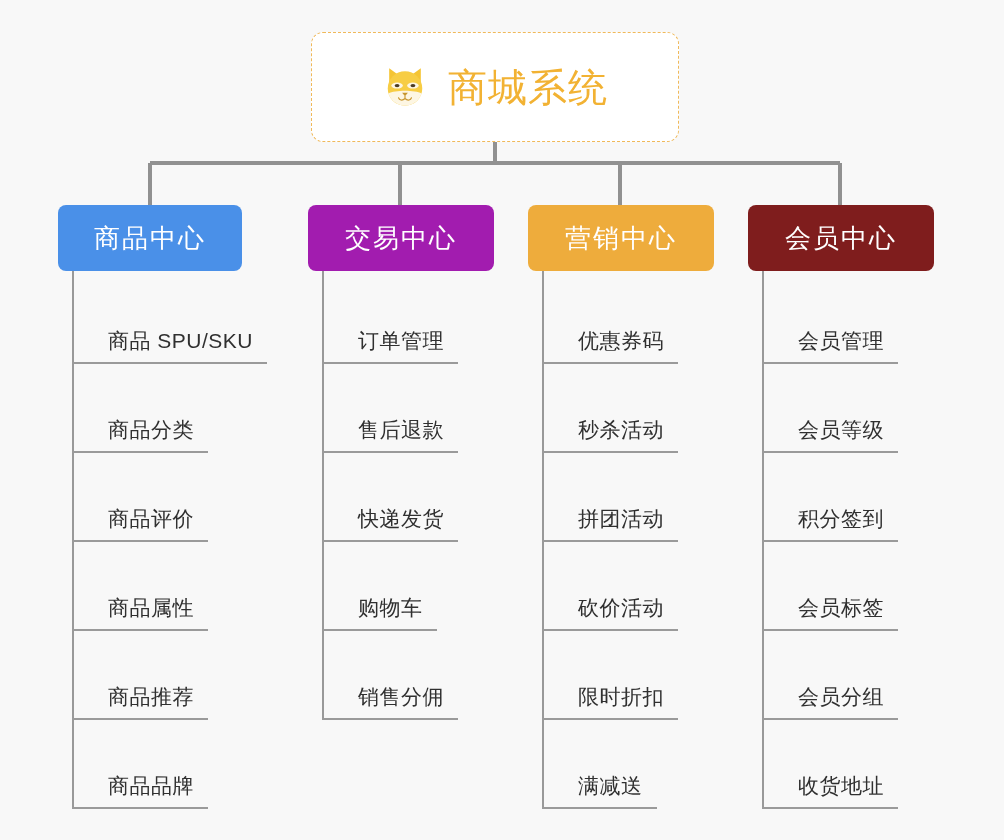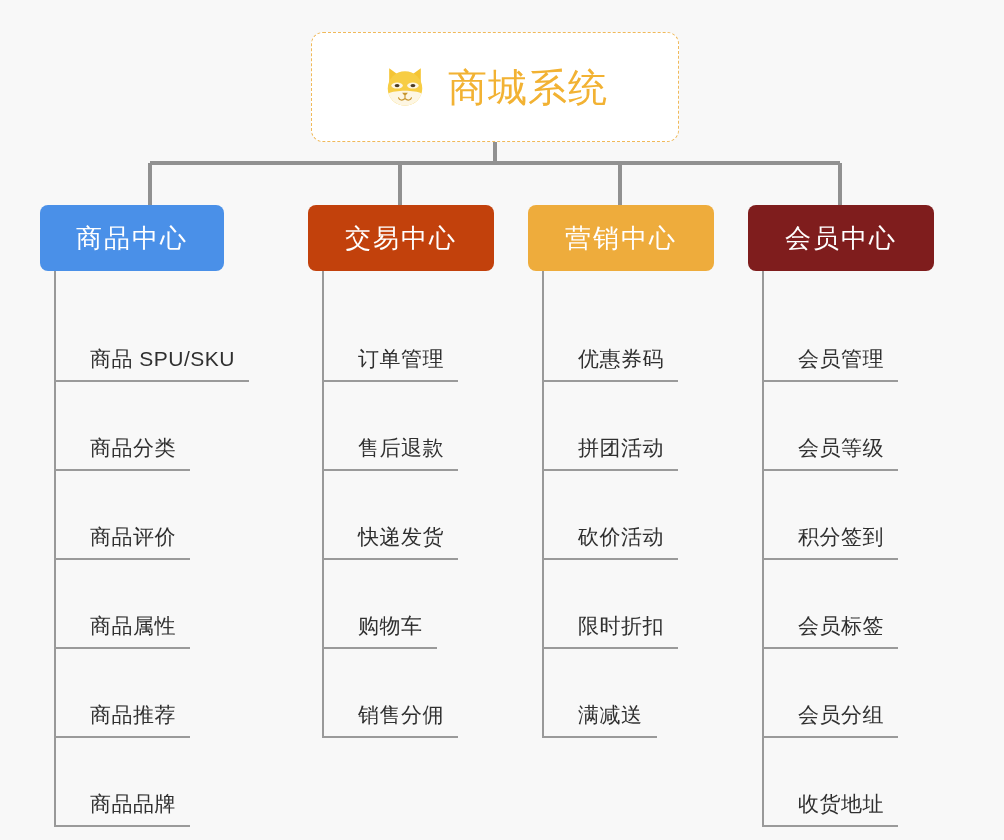--- a/index.html
+++ b/index.html
@@ -67,46 +67,46 @@
     left: 0;
     top: 205px;
     width: 1004px;
     height: 635px;
   }
   .branch {
     position: absolute;
     top: 0;
     width: 220px;
   }
-  .branch-0 { left: 40px; text-align: center;  }
+  .branch-0 { left: 58px; text-align: center;  }
   .branch-1 { left: 308px; }
   .branch-2 { left: 528px; }
   .branch-3 { left: 748px; }
 
   .branch-head {
     height: 66px;
     border-radius: 8px;
     display: flex;
     align-items: center;
     justify-content: center;
     color: #ffffff;
     font-size: 26px;
     letter-spacing: 2px;
     box-sizing: border-box;
   }
   .branch-0 .branch-head { width: 184px; background: #4a90e8; }
-  .branch-1 .branch-head { width: 186px; background: #c2410c; }
+  .branch-1 .branch-head { width: 186px; background: #a21caf; }
   .branch-2 .branch-head { width: 186px; background: #eeac3c; }
   .branch-3 .branch-head { width: 186px; background: #7f1d1d; }
 
   
   .leaf-list {
     position: relative;
     margin-left: 14px;
-    padding-top: 22px;
+    padding-top: 4px;
     border-left: 2px solid #999999;
     box-sizing: border-box;
   }
   .leaf-item {
     position: relative;
     height: 89px;
     display: flex;
     align-items: flex-end;
     box-sizing: border-box;
   }
@@ -235,20 +235,24 @@
     <div class="branch branch-2">
       <div class="branch-head">
         <span>营销中心</span>
       </div>
       <div class="leaf-list">
         <div class="leaf-item">
           <span class="leaf-label">优惠券码</span>
           <span class="leaf-rule" style="width: 136px;"></span>
         </div>
         <div class="leaf-item">
+          <span class="leaf-label">秒杀活动</span>
+          <span class="leaf-rule" style="width: 136px;"></span>
+        </div>
+        <div class="leaf-item">
           <span class="leaf-label">拼团活动</span>
           <span class="leaf-rule" style="width: 136px;"></span>
         </div>
         <div class="leaf-item">
           <span class="leaf-label">砍价活动</span>
           <span class="leaf-rule" style="width: 136px;"></span>
         </div>
         <div class="leaf-item">
           <span class="leaf-label">限时折扣</span>
           <span class="leaf-rule" style="width: 136px;"></span>

